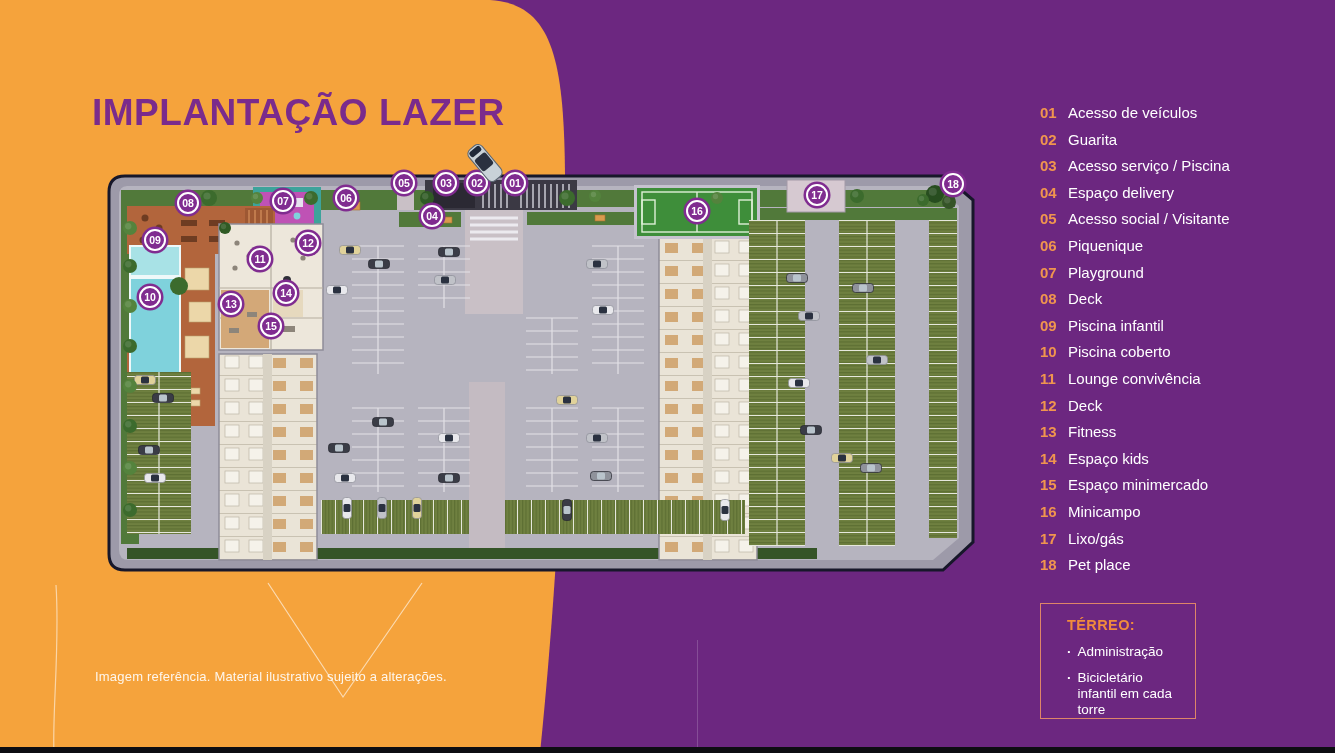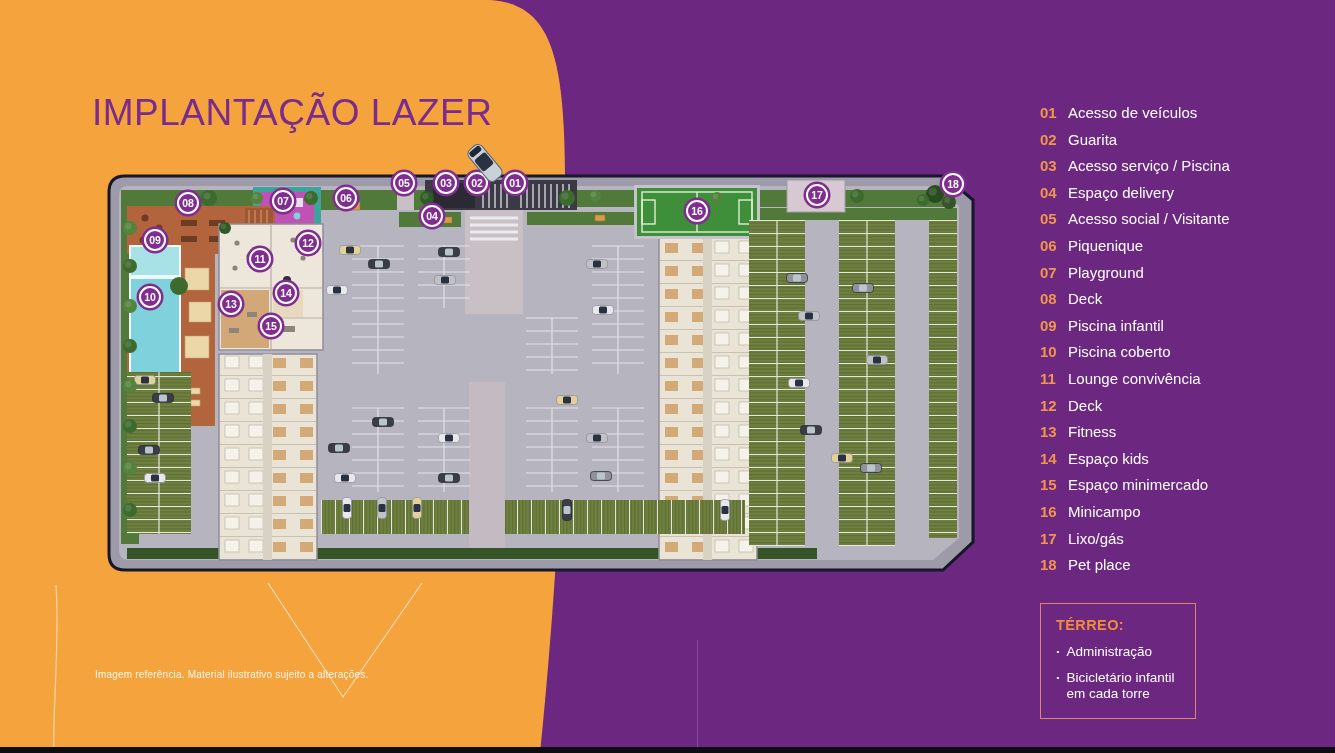--- a/index.html
+++ b/index.html
@@ -15,21 +15,21 @@
   }
   .abs{position:absolute;}
   
   #orange-shape{left:0;top:0;width:600px;height:753px;}
   #purple-seam{left:697px;top:640px;width:1px;height:107px;background:rgba(255,255,255,.18);}
   #bottom-bar{left:0;bottom:0;width:1335px;height:6px;background:#0d0d12;}
   #decor-lines{left:0;top:555px;width:600px;height:198px;pointer-events:none;}
   
   #page-title{
     left:92px;top:92px;width:520px;
-    font-size:37px;font-weight:400;letter-spacing:.5px;
+    font-size:37px;font-weight:700;letter-spacing:.5px;
     color:var(--title);
   }
   
   #plan{left:97px;top:168px;width:886px;height:412px;}
   #plan svg{display:block;}
   #markers{left:0;top:0;width:886px;height:412px;}
   .marker{
     position:absolute;width:22px;height:22px;border-radius:50%;
     background:var(--marker);border:2px solid #fff;
     box-shadow:0 0 0 2.5px var(--marker), 0 1px 2px rgba(0,0,0,.35);
@@ -40,27 +40,27 @@
   #gate-car{left:448px;top:126px;width:74px;height:74px;}
   
   #legend{left:1040px;top:104px;width:280px;display:flex;flex-direction:column;gap:9.6px;}
   .legend-item{display:flex;gap:7px;font-size:15px;line-height:17px;}
   .legend-num{color:var(--legend_number);font-weight:700;min-width:21px;}
   .legend-label{color:#fff;}
   
   #terreo-box{
     left:1040px;top:603px;width:156px;height:116px;
     border:1px solid rgba(242,150,100,.85);
-    padding:13px 13px 10px 15px;
+    padding:13px 13px 10px 26px;
   }
   #terreo-heading{color:var(--terreo_heading);font-size:14.5px;font-weight:700;letter-spacing:.4px;margin-bottom:11px;}
   .terreo-item{display:flex;gap:6px;color:#fff;font-size:13.5px;line-height:16px;margin-bottom:10px;}
   .terreo-bullet{font-weight:700;}
   
-  #disclaimer{left:95px;top:669px;font-size:10px;color:rgba(255,255,255,.9);letter-spacing:.2px;}
+  #disclaimer{left:95px;top:669px;font-size:13px;color:rgba(255,255,255,.9);letter-spacing:.2px;}
 </style>
 </head>
 <body>
 
 <svg id="orange-shape" class="abs" width="600" height="753" viewBox="0 0 600 753">
   <path d="M0 0 H490 C552 4 564 58 565 175 L565 300 C565 470 551 645 540 753 H0 Z" fill="var(--orange)"></path>
 </svg>
 
 <svg id="decor-lines" class="abs" width="600" height="198" viewBox="0 0 600 198">
   <path d="M56 30 C60 90 52 160 54 198" stroke="rgba(255,255,255,.55)" stroke-width="1.2" fill="none"></path>

